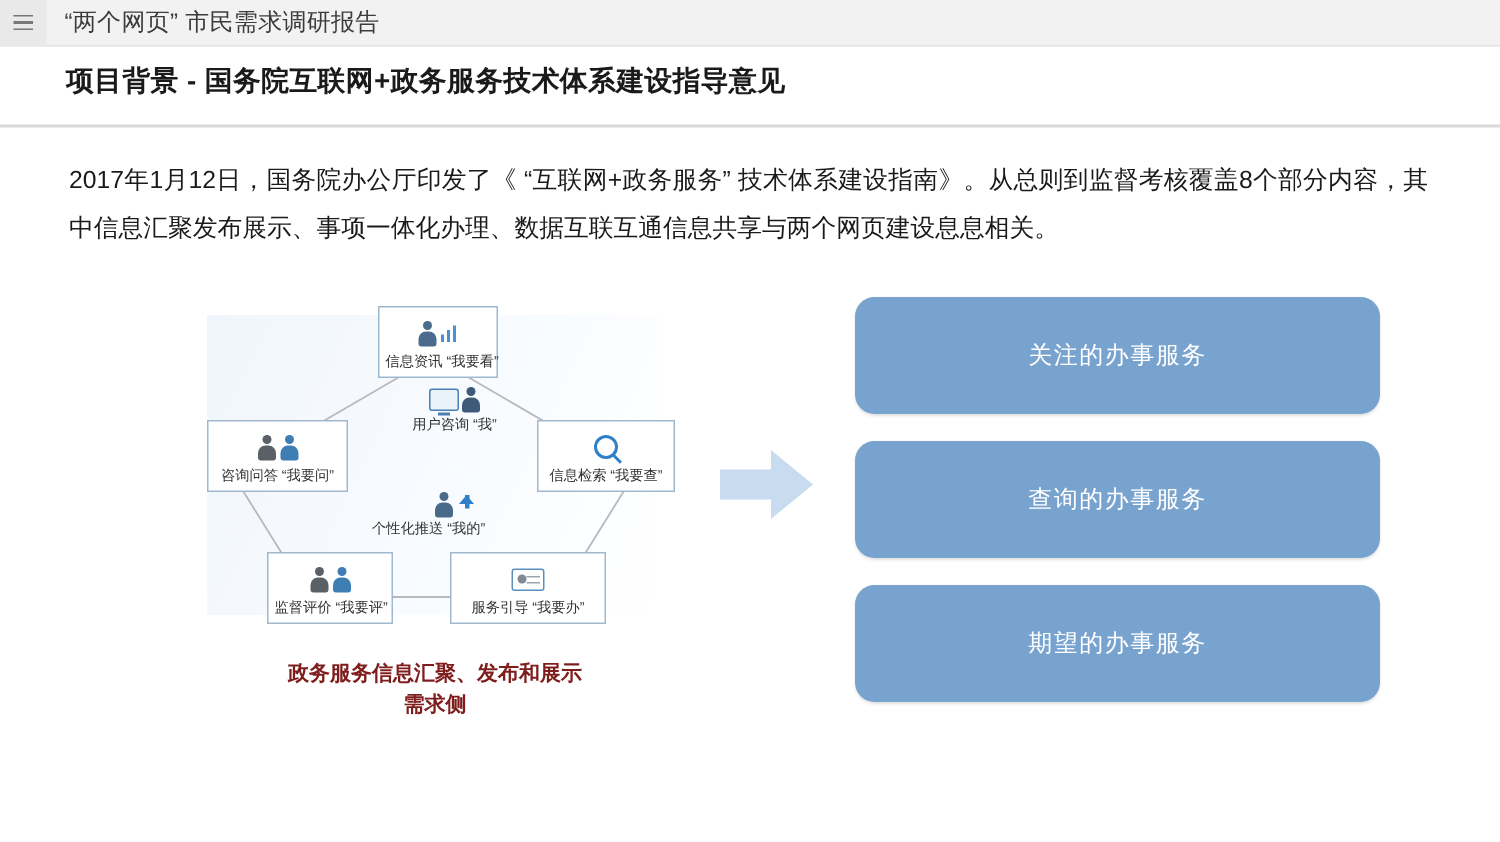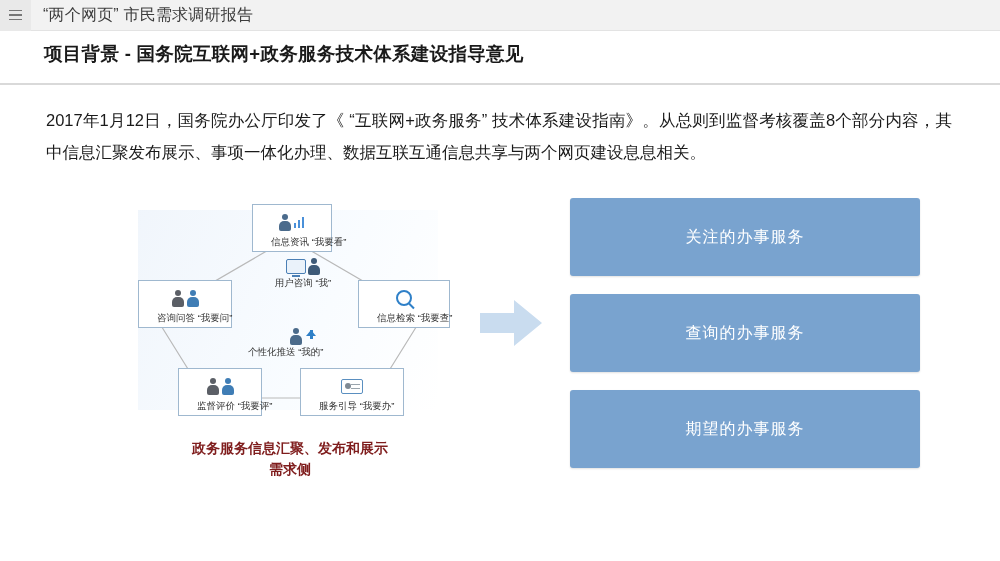--- a/index.html
+++ b/index.html
@@ -79,21 +79,21 @@
   .pent {
     position: absolute; left: 40px; top: 22px;
     width: 298px; height: 198px;
   }
 
   .node {
     position: absolute;
     border: 1px solid #9fb8cf;
     background: #ffffff;
     text-align: center;
-    padding: 4px 18px 3px;
+    padding: 4px 4px 3px;
     font-size: 9.5px;
     color: #333;
     line-height: 1.25;
     white-space: nowrap;
   }
   .node .glyphs {
     height: 26px;
     display: flex; align-items: center; justify-content: center;
     gap: 2px;
   }
@@ -130,21 +130,21 @@
   .arrow {
     position: absolute; left: 480px; top: 300px;
     width: 62px; height: 46px;
   }
 
   
   .cards { position: absolute; left: 570px; top: 198px; width: 350px; }
   .card {
     width: 350px; height: 78px;
     background: #79a3cf;
-    border-radius: 3px;
+    border-radius: 13px;
     display: flex; align-items: center; justify-content: center;
     color: #ffffff;
     font-size: 16px;
     letter-spacing: 1px;
     margin-bottom: 18px;
     box-shadow: 0 1px 2px rgba(0,0,0,.12);
     cursor: pointer;
   }
   .card:last-child { margin-bottom: 0; }
 

